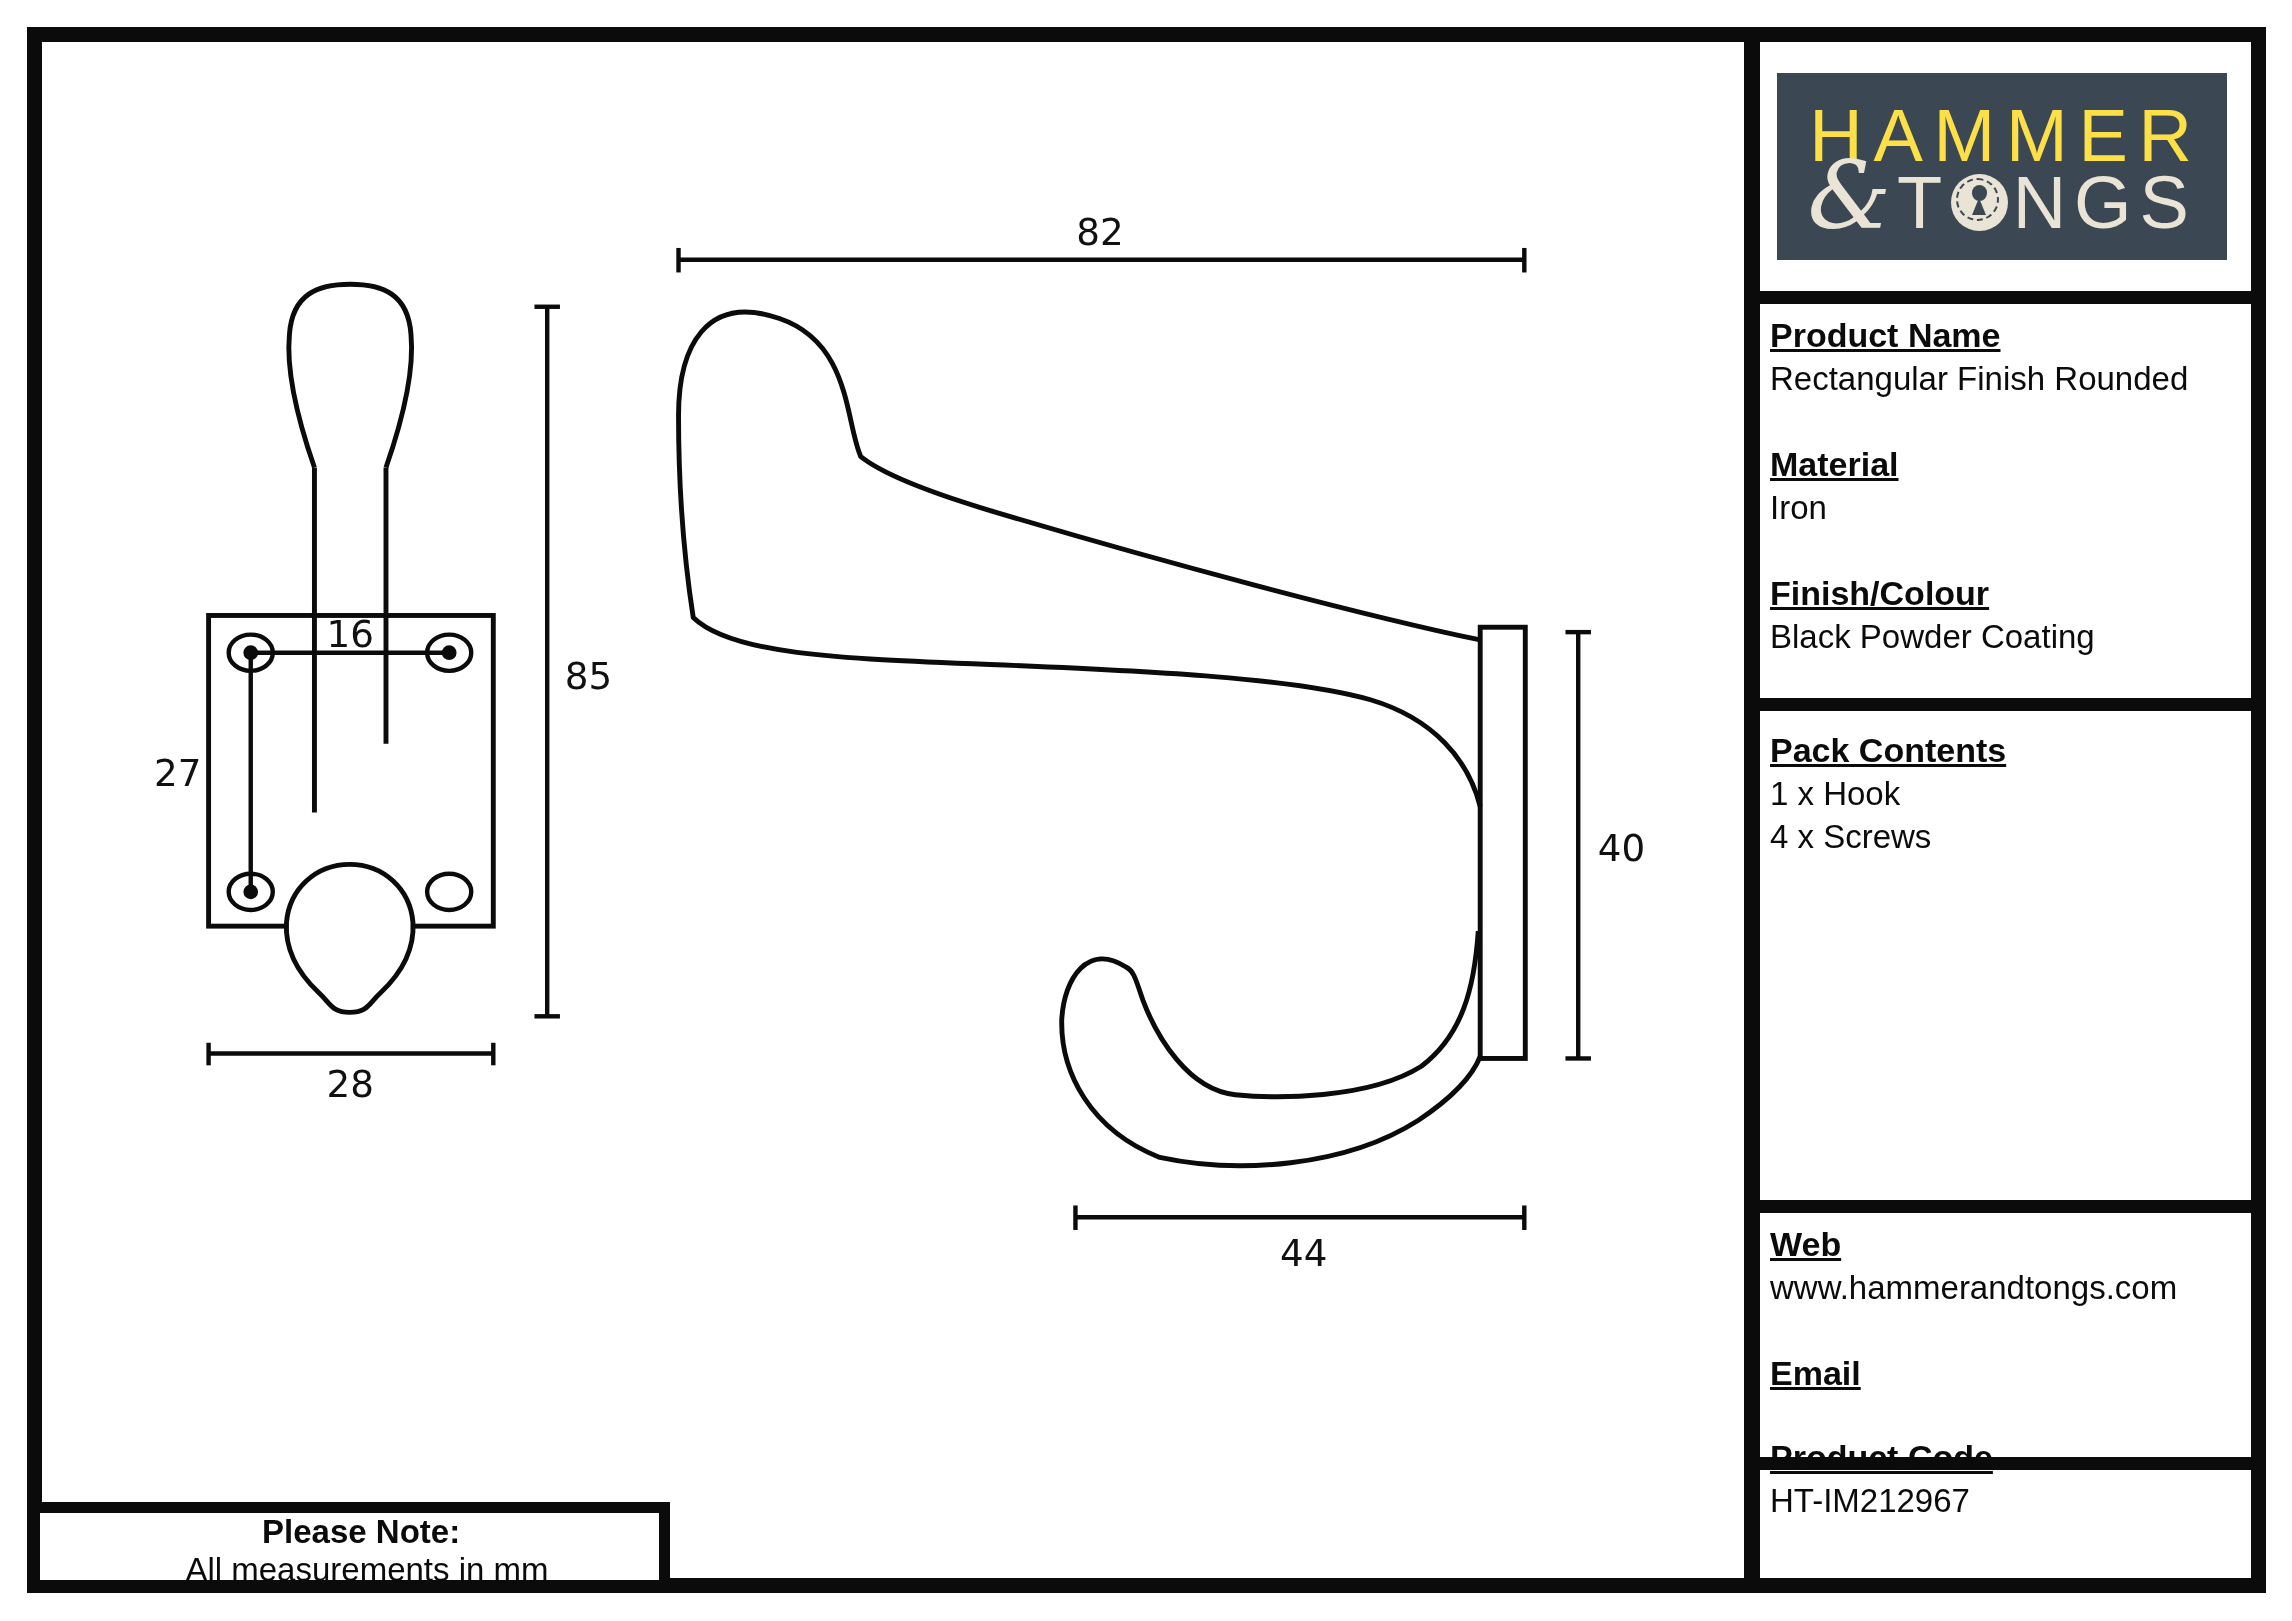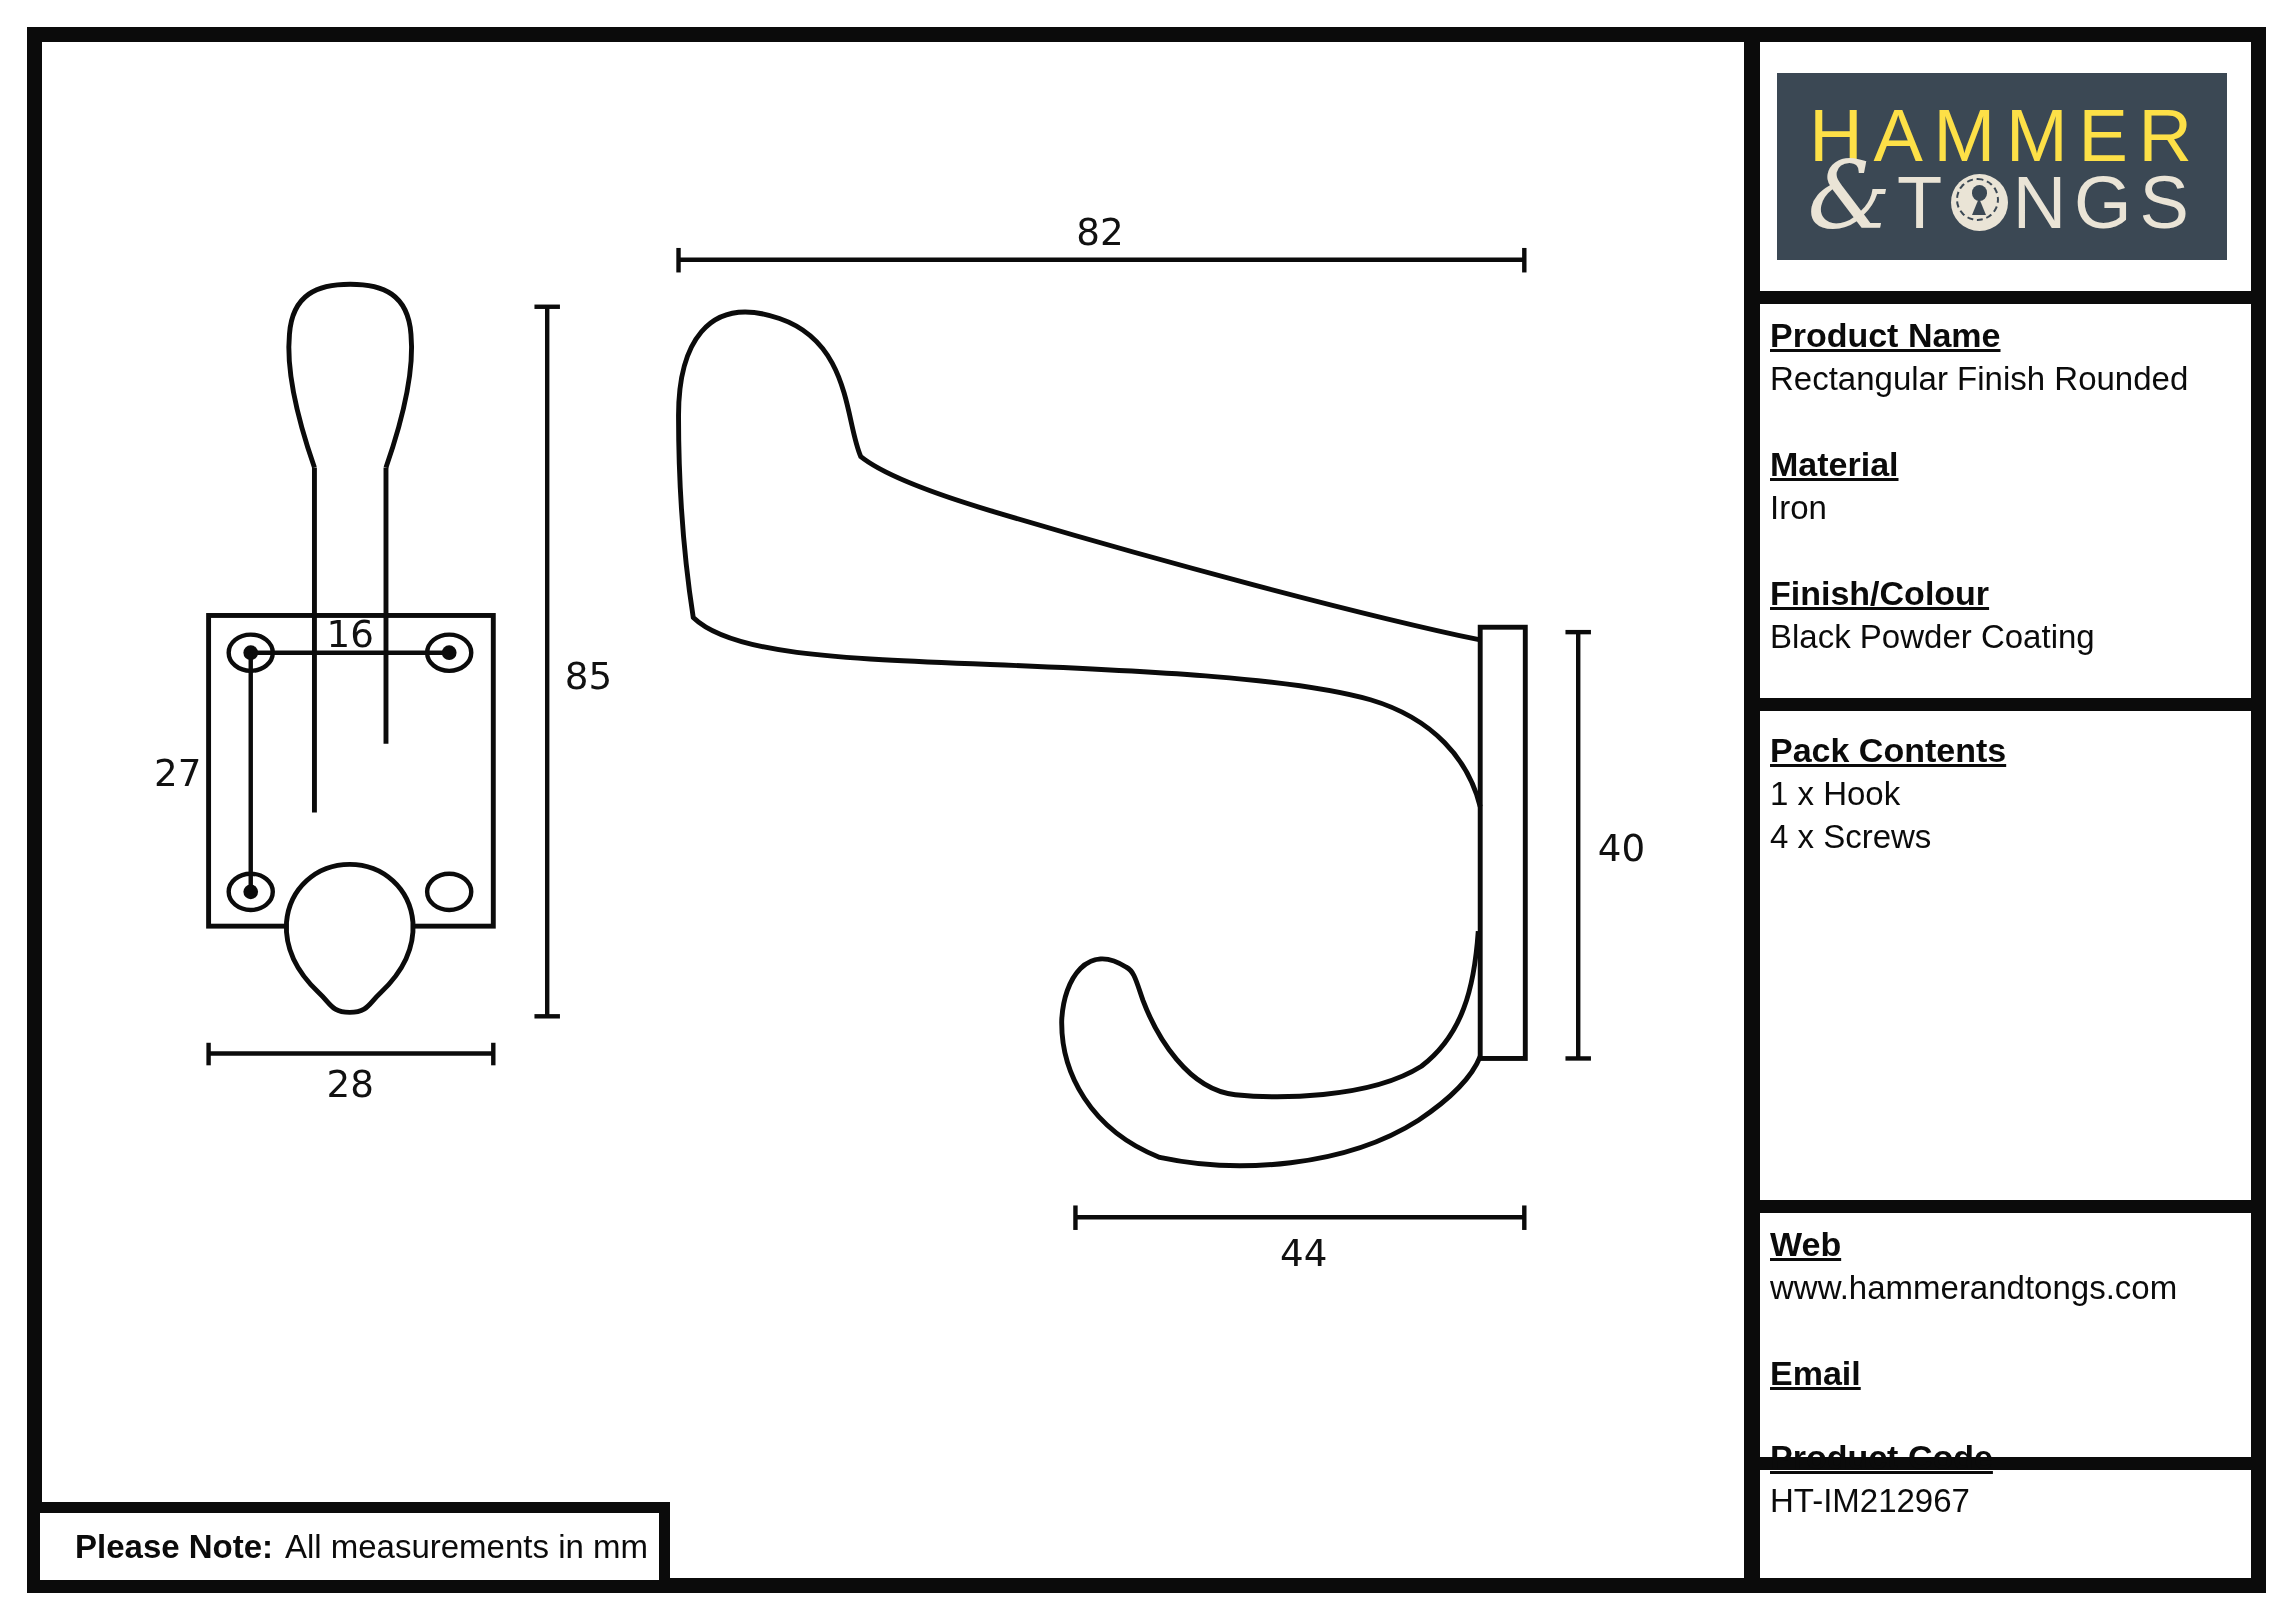--- a/index.html
+++ b/index.html
@@ -63,21 +63,21 @@
   .s1{top:314px}
   .s2{top:729px}
   .s3{top:1223px}
   .s4{top:1436px}
 
   
   .note-box{
     position:absolute;left:29px;top:1502px;width:641px;height:89px;
     border:11.8px solid #0b0b0b;box-sizing:border-box;
     display:flex;align-items:center;padding-left:35px;
-    font-size:33px;background:#fff;
+    font-size:33px;background:#fff;flex-direction:column;
   }
   .note-box .nb{font-weight:bold;margin-right:11.8px;}
 
   
   svg.drawing{position:absolute;left:0;top:0;}
   .geo{fill:none;stroke:#0b0b0b;stroke-width:5;}
   .geo-fill{fill:#ffffff;stroke:#0b0b0b;stroke-width:5;}
   .dim{fill:none;stroke:#0b0b0b;stroke-width:4.5;}
   .dot{fill:#0b0b0b;stroke:none;}
   text.dimtxt{

